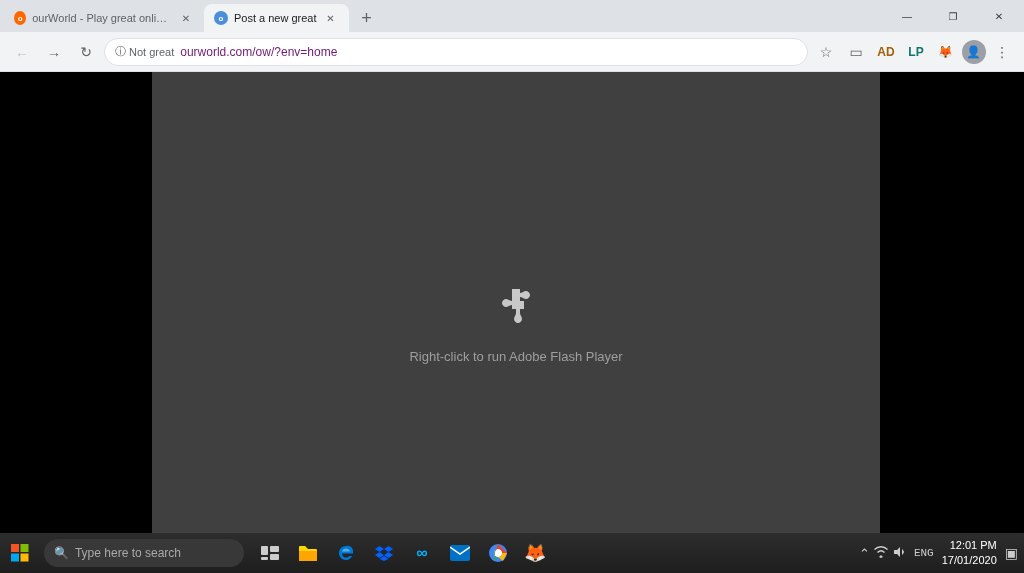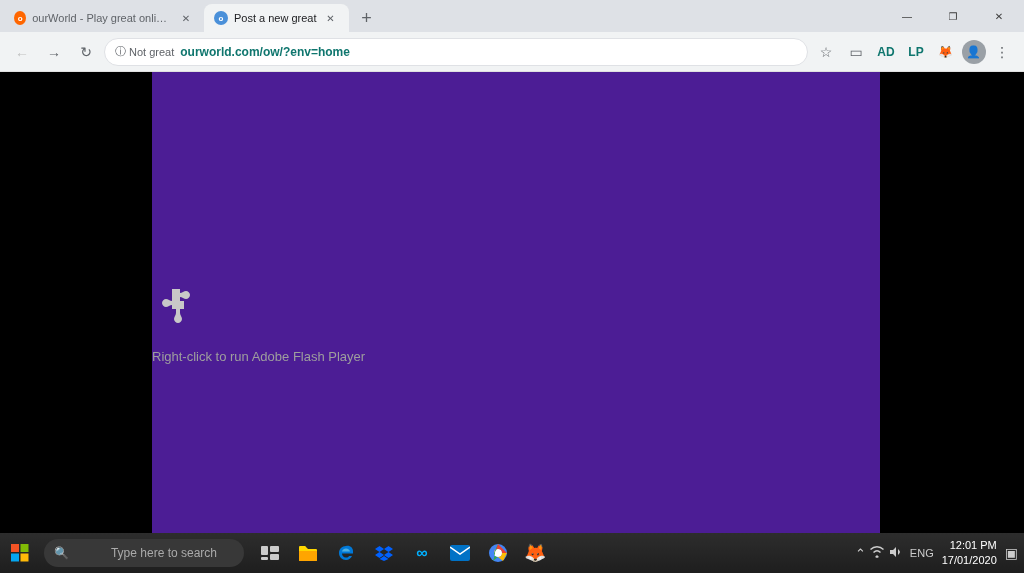--- a/index.html
+++ b/index.html
@@ -112,21 +112,21 @@
       align-items: center;
       padding: 0 10px;
       gap: 6px;
       font-size: 12px;
       color: #202124;
     }
     .address-bar .not-secure {
       display: flex; align-items: center; gap: 3px;
       color: #5f6368; font-size: 11px;
     }
-    .address-bar .url-text { color: #0f766e; font-size: 12px; font-weight: bold; }
+    .address-bar .url-text { color: #701a75; font-size: 12px; }
     .toolbar-right {
       display: flex; align-items: center; gap: 2px;
     }
     .toolbar-icon {
       width: 28px; height: 28px;
       border-radius: 50%;
       display: flex; align-items: center; justify-content: center;
       cursor: pointer;
       font-size: 14px;
       color: #5f6368;
@@ -152,22 +152,23 @@
       background: #000;
       height: 100%;
     }
     .side-black-right {
       width: 144px;
       background: #000;
       height: 100%;
     }
     .page-area {
       flex: 1;
-      background: #4c1d95;
-      display: flex;
+      background: #404040;
+      display: flex;
+      align-items: center;
       justify-content: center;
       flex-direction: column;
       gap: 10px;
     }
     .flash-icon {
       color: #c8c8c8;
       font-size: 42px;
     }
     .flash-text {
       color: #9e9e9e;
@@ -200,21 +201,21 @@
       background: #383838;
       border-radius: 14px;
       display: flex;
       align-items: center;
       padding: 0 10px;
       gap: 6px;
       margin-left: 4px;
       cursor: text;
     }
     .search-bar .search-icon { color: #aaa; font-size: 12px; }
-    .search-bar .search-placeholder { color: #aaa; font-size: 12px; margin-left: 36px; }
+    .search-bar .search-placeholder { color: #aaa; font-size: 12px; }
     .taskbar-apps {
       display: flex;
       align-items: center;
       margin-left: 8px;
       gap: 2px;
     }
     .taskbar-app {
       width: 36px; height: 36px;
       display: flex; align-items: center; justify-content: center;
       cursor: pointer;
@@ -284,21 +285,21 @@
     <div class="address-bar">
       <div class="not-secure">
         <span>ⓘ</span>
         <span>Not great</span>
       </div>
       <span class="url-text">ourworld.com/ow/?env=home</span>
     </div>
     <div class="toolbar-right">
       <div class="toolbar-icon">☆</div>
       <div class="toolbar-icon">▭</div>
-      <div class="toolbar-icon" style="color:#0f766e; font-size:12px; font-weight:bold;">AD</div>
+      <div class="toolbar-icon" style="color:#a16207; font-size:12px; font-weight:bold;">AD</div>
       <div class="toolbar-icon" style="color:#0f766e; font-size:12px; font-weight:bold;">LP</div>
       <div class="toolbar-icon" style="font-size:12px;">🦊</div>
       <div class="profile-icon">👤</div>
       <div class="toolbar-icon">⋮</div>
     </div>
   </div>
 
   <div class="browser-content">
     <div class="side-black-left"></div>
     <div class="page-area">
@@ -394,21 +395,21 @@
           <path d="M7 9 L9 11 L7 12 L5 11 Z M3 6 Q5 4 7 4 Q9 4 11 6 L10 7 Q8.5 5.5 7 5.5 Q5.5 5.5 4 7 Z M0 3 Q3 0 7 0 Q11 0 14 3 L13 4 Q10.5 1.5 7 1.5 Q3.5 1.5 1 4 Z"></path>
         </svg>
       </span>
       <span class="tray-icon">
         <svg width="14" height="14" viewBox="0 0 14 14" fill="#ccc">
           <path d="M2 5 L5 5 L8 2 L8 12 L5 9 L2 9 Z M10 4 Q12 6 12 7 Q12 8 10 10"></path>
         </svg>
       </span>
     </div>
 
-    <span class="tray-icon" style="font-size:11px; color:#ccc;">ENG</span>
+    <span class="tray-icon" style="font-size:11px; color:#ccc;font-family:Liberation Mono, monospace;">ENG</span>
 
     <div class="clock">
       <div>12:01 PM</div>
       <div>17/01/2020</div>
     </div>
 
     <span class="notification-btn">▣</span>
   </div>
 </div>
 

